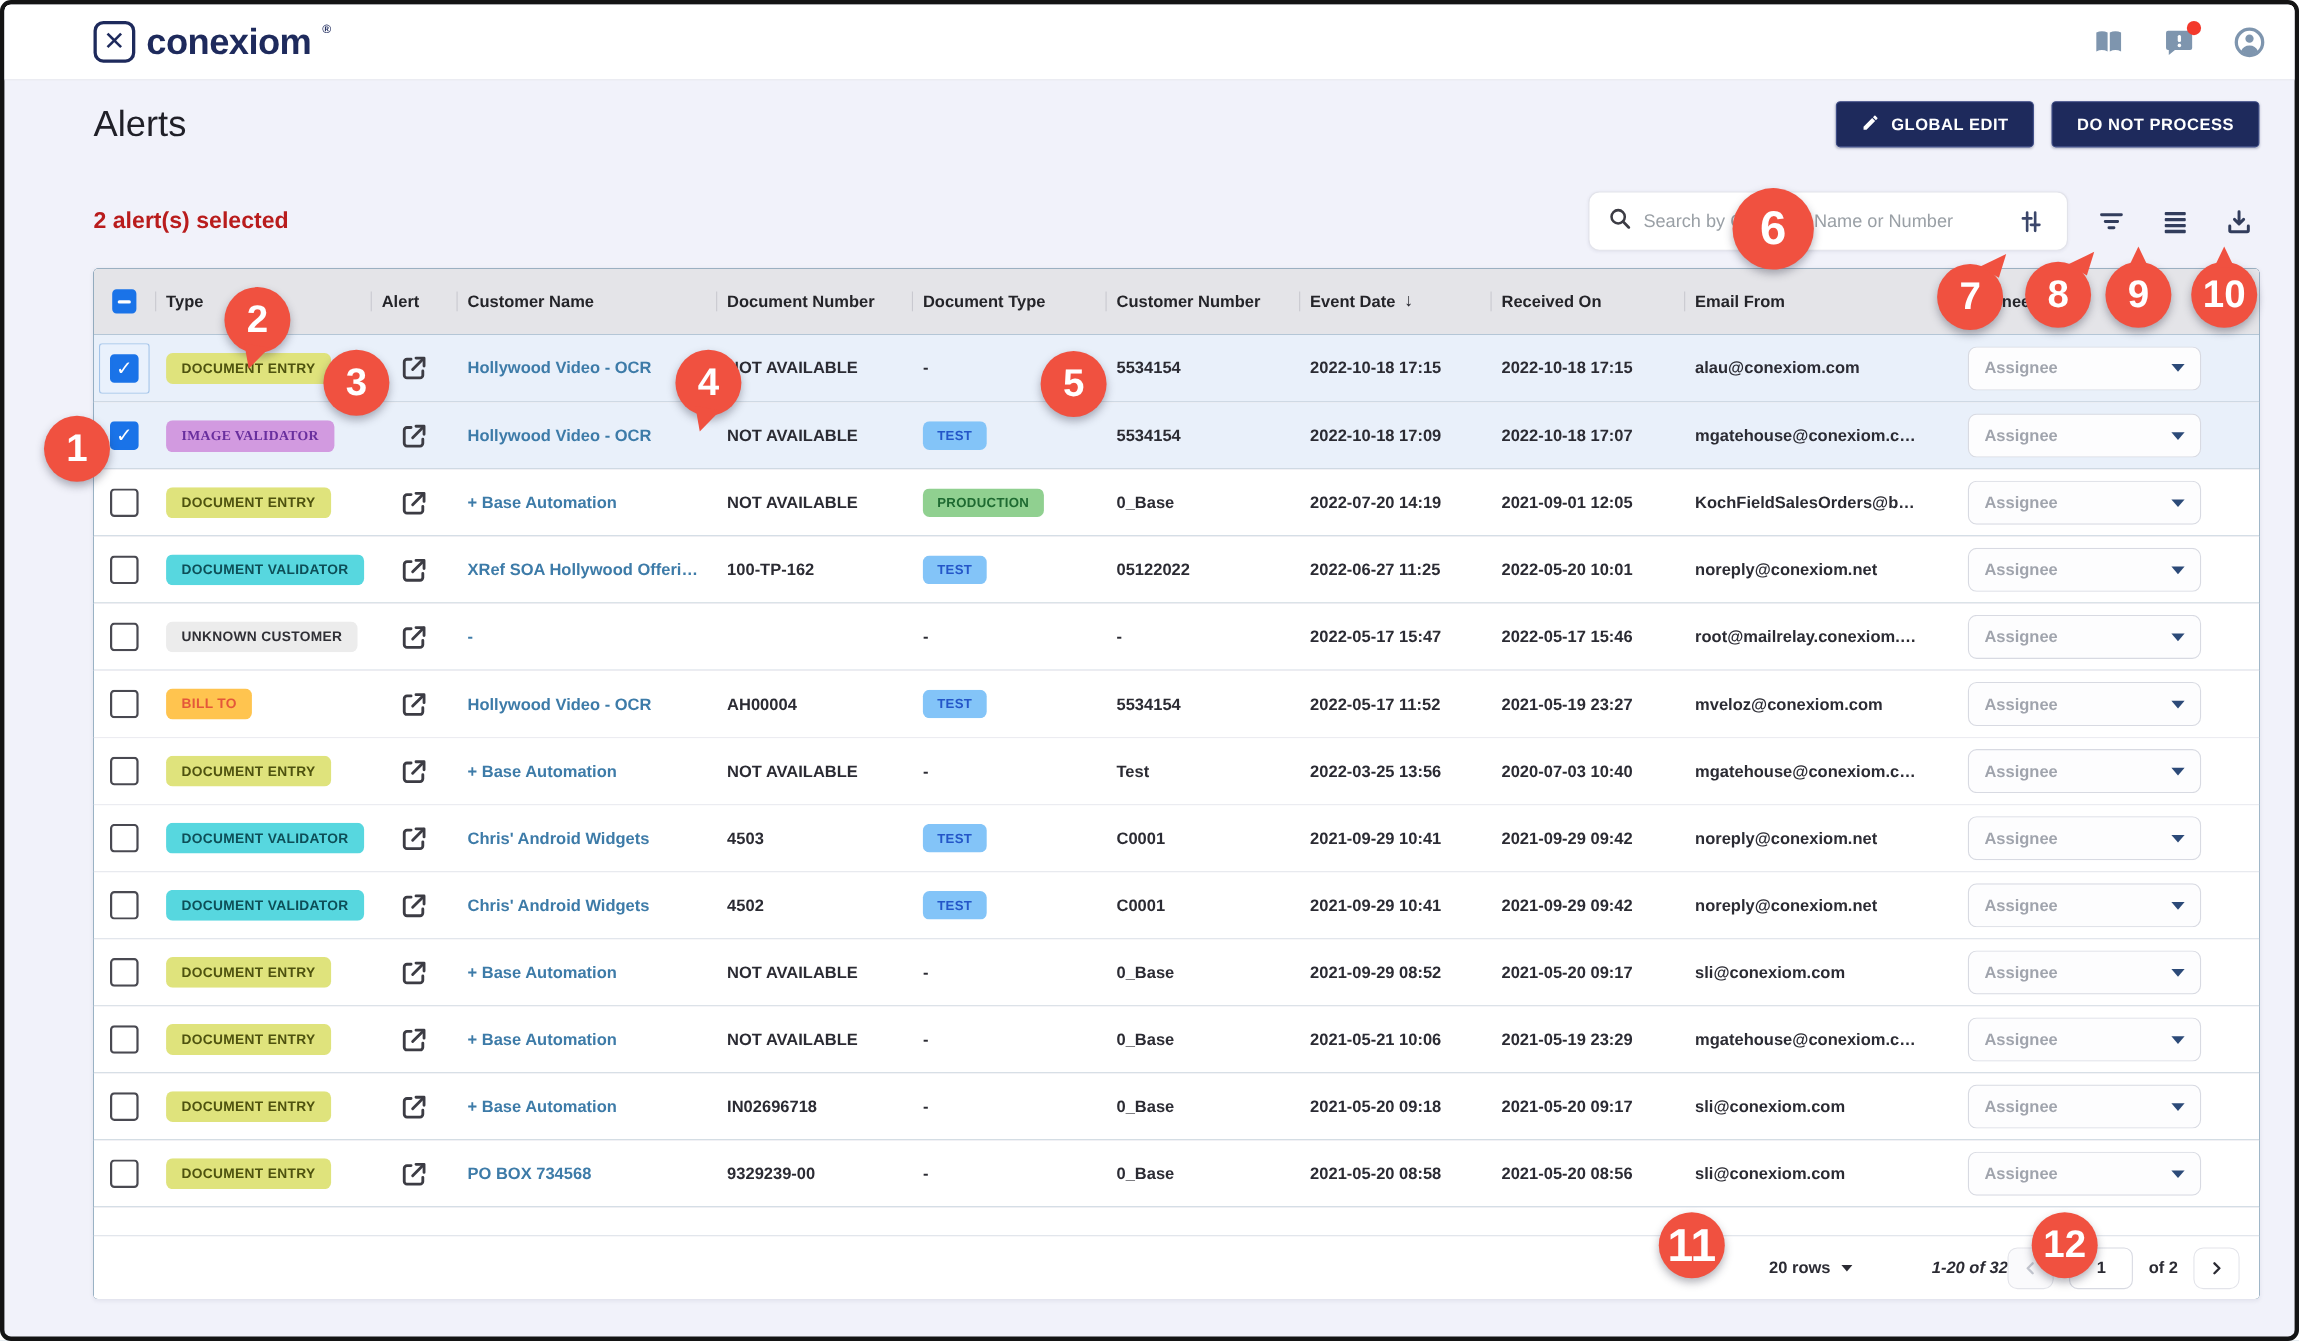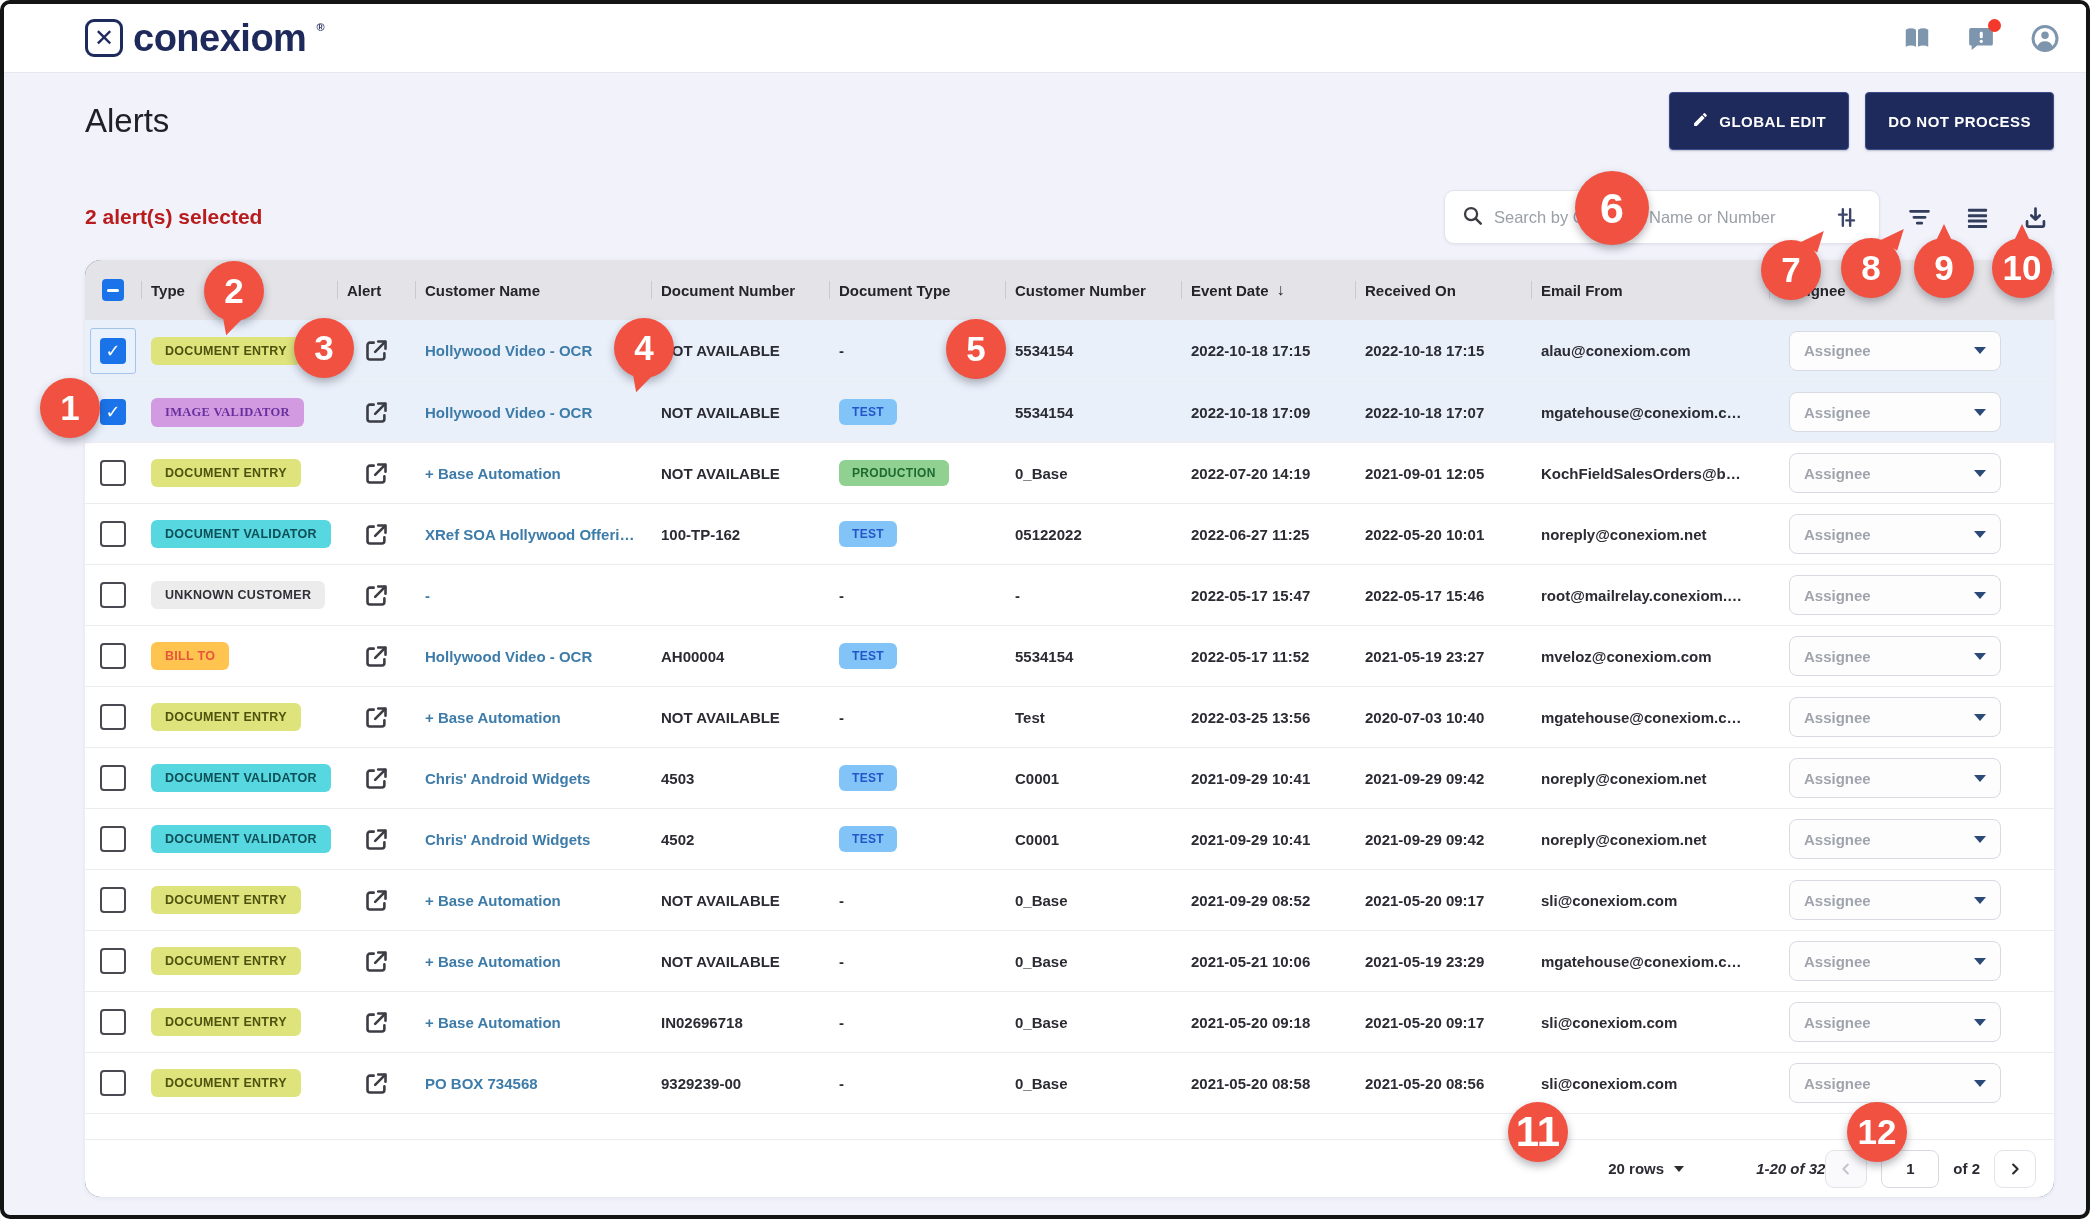--- a/index.html
+++ b/index.html
@@ -8,45 +8,45 @@
   }
   *{box-sizing:border-box;margin:0;padding:0;}
   html,body{width:2090px;height:1219px;overflow:hidden;}
   body{font-family:"Liberation Sans","DejaVu Sans",sans-serif;background:#fff;}
   .frame{position:relative;width:2090px;height:1219px;border:4px solid #141414;border-radius:10px;background:var(--page-bg);overflow:hidden;}
 
   
   .topbar{height:68px;background:#fff;display:flex;align-items:center;padding:0 26px 0 81px;box-shadow:0 1px 0 #e7e8ef;}
   .logo{display:flex;align-items:flex-start;gap:10px;}
   .logo-mark{width:38px;height:38px;border:3.5px solid var(--navy);border-radius:9px;display:flex;align-items:center;justify-content:center;color:var(--navy);font-size:24px;font-weight:700;line-height:1;}
-  .logo-text{color:var(--navy);font-size:38px;font-weight:700;letter-spacing:-.5px;line-height:38px;}
+  .logo-text{color:var(--navy);font-size:33px;font-weight:700;letter-spacing:-.5px;line-height:38px;}
   .logo-reg{color:var(--navy);font-size:11px;font-weight:700;margin-top:2px;}
   .company-select{margin-left:62px;width:476px;height:44px;border:1px solid #c7cbd6;border-radius:8px;background:#fff;display:flex;align-items:center;justify-content:space-between;padding:0 20px;cursor:pointer;}
   .company-select span.val{color:#17264f;font-size:17px;font-weight:700;}
   .caret{width:0;height:0;border-left:6px solid transparent;border-right:6px solid transparent;border-top:7px solid #2c3f6e;}
   .top-icons{margin-left:auto;display:flex;align-items:center;gap:34px;}
   .top-icon{position:relative;width:30px;height:30px;display:flex;align-items:center;justify-content:center;cursor:pointer;}
   .red-dot{position:absolute;top:-4px;right:-5px;width:13px;height:13px;border-radius:50%;background:#f3392c;}
 
   
   .content{position:relative;padding:0 32px 0 81px;}
   .page-head{margin-top:20px;display:flex;align-items:center;justify-content:space-between;}
   .page-title{font-size:33px;font-weight:500;color:#202028;}
   .head-btns{display:flex;gap:16px;}
-  .btn-navy{height:58px;background:var(--navy);color:#fff;font-family:inherit;font-weight:700;font-size:15px;letter-spacing:.5px;border-radius:4px;display:flex;align-items:center;gap:10px;padding:0 22px;border:1px solid #3c4a85;cursor:pointer;box-shadow:0 1px 2px rgba(20,30,70,.25);}
+  .btn-navy{height:42px;background:var(--navy);color:#fff;font-family:inherit;font-weight:700;font-size:15px;letter-spacing:.5px;border-radius:4px;display:flex;align-items:center;gap:10px;padding:0 22px;border:1px solid #3c4a85;cursor:pointer;box-shadow:0 1px 2px rgba(20,30,70,.25);}
   .sub-row{margin-top:40px;display:flex;align-items:center;justify-content:space-between;}
   .selected-summary{font-size:21px;font-weight:700;color:#b91c1c;}
   .search-group{display:flex;align-items:center;gap:20px;}
   .search-box{width:436px;height:54px;background:#fff;border:1px solid #e2e3ea;border-radius:10px;display:flex;align-items:center;padding:0 14px 0 16px;box-shadow:0 1px 3px rgba(40,40,80,.07);}
   .search-box input{flex:1;border:none;outline:none;font-family:inherit;font-size:16.5px;color:#3c3c44;margin:0 10px;background:transparent;}
   .search-box input::placeholder{color:#9aa0a6;}
   .icon-tool{width:38px;height:38px;display:flex;align-items:center;justify-content:center;cursor:pointer;}
 
   
-  .table-card{margin-top:16px;background:#0c4a6e;border-radius:16px;box-shadow:0 1px 4px rgba(40,40,80,.08);overflow:hidden;}
+  .table-card{margin-top:16px;background:#0c4a6e;border-radius:4px;box-shadow:0 1px 4px rgba(40,40,80,.08);overflow:hidden;}
   .thead,.trow{display:grid;grid-template-columns:56px 196px 78px 236px 178px 176px 176px 174px 176px 238px 1fr;align-items:center;}
   .thead{background:var(--header-bg);height:60px;}
   .th{position:relative;font-size:15px;font-weight:700;color:#242429;padding-left:10px;display:flex;align-items:center;gap:8px;white-space:nowrap;}
   .th:not(.th-check)::before{content:"";position:absolute;left:0;top:50%;transform:translateY(-50%);width:1px;height:18px;background:#c9c9d0;}
   .th-check{justify-content:center;padding-left:0;}
   .sort-arrow{font-size:16px;font-weight:400;color:#2b2b33;}
   .trow{height:61px;background:#fff;}
   .trow:not(:first-child){border-top:1px solid #ececf1;}
   .trow.selected{background:var(--selected-row);}
   .td{padding-left:10px;font-size:15px;font-weight:600;color:var(--cell);white-space:nowrap;overflow:hidden;text-overflow:ellipsis;}

